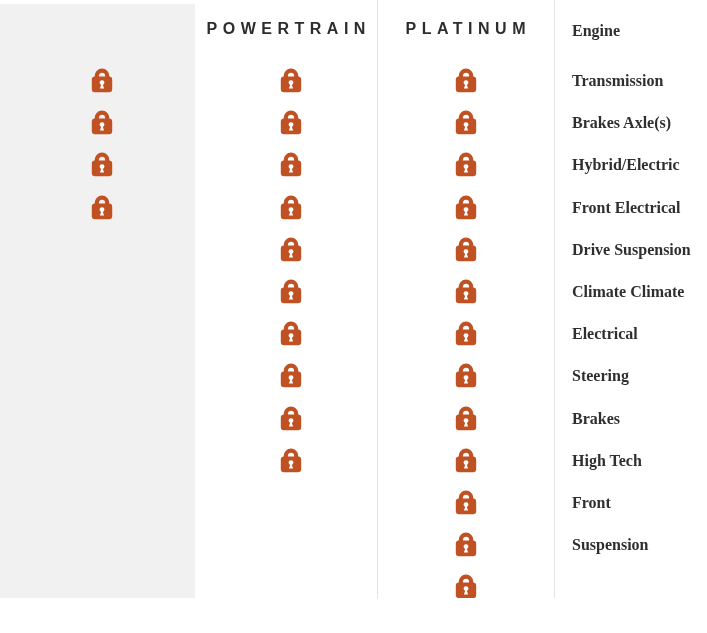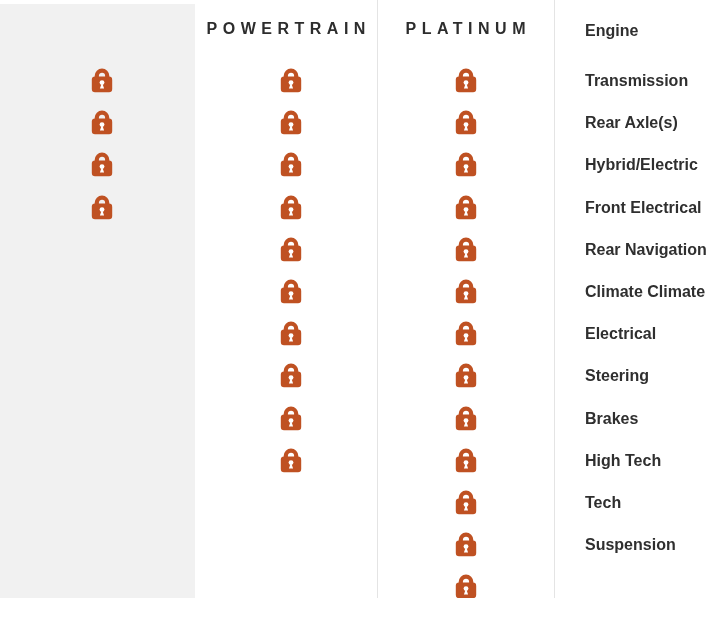--- a/index.html
+++ b/index.html
@@ -44,27 +44,28 @@
   .cell.header {
     font-size: 16px;
     font-weight: bold;
     letter-spacing: 5.5px;
     margin-right: -5.5px;
     color: var(--header-text, #2d2d2d);
     white-space: nowrap;
   }
   .cell.label {
     justify-content: flex-start;
-    padding-left: 31px;
+    padding-left: 18px;
     font-size: 16px;
     font-weight: bold;
     color: var(--label-text, #2f2f2f);
     position: relative;
     top: 2px;
     white-space: nowrap;
+    font-family: Liberation Serif, serif;
   }
   .lock {
     display: inline-block;
     width: 24px; height: 28px;
     color: var(--lock-color, #bf5122);
   }
   .lock svg { display: block; width: 24px; height: 28px; }
   .nudge-powertrain { position: relative; left: 4px; }
   .nudge-silver     { position: relative; left: 5px; }
   .nudge-platinum   { position: relative; left: 0px; }
@@ -131,21 +132,21 @@
         </div><div class="cell value">
           <span class="lock nudge-platinum">
             <svg viewBox="0 0 24 28" width="24" height="28" aria-hidden="true">
               <path d="M 6.8 13 V 10.8 a 5.2 5.2 0 0 1 10.4 0 V 13" fill="none" stroke="currentColor" stroke-width="4.2"></path>
               <rect x="1.8" y="11.6" width="20.4" height="15.6" rx="3.2" fill="currentColor"></rect>
               <circle cx="12" cy="17.6" r="2.4" fill="#ffffff"></circle>
               <path d="M 12 17.5 L 9.9 23.6 h 4.2 Z" fill="#ffffff"></path>
             </svg>
           </span>
         </div></div>
-      <div class="row"><div class="cell label">Rear Axle(s)</div><div class="cell value">
+      <div class="row"><div class="cell label">Brakes Axle(s)</div><div class="cell value">
           <span class="lock nudge-powertrain">
             <svg viewBox="0 0 24 28" width="24" height="28" aria-hidden="true">
               <path d="M 6.8 13 V 10.8 a 5.2 5.2 0 0 1 10.4 0 V 13" fill="none" stroke="currentColor" stroke-width="4.2"></path>
               <rect x="1.8" y="11.6" width="20.4" height="15.6" rx="3.2" fill="currentColor"></rect>
               <circle cx="12" cy="17.6" r="2.4" fill="#ffffff"></circle>
               <path d="M 12 17.5 L 9.9 23.6 h 4.2 Z" fill="#ffffff"></path>
             </svg>
           </span>
         </div><div class="cell value">
           <span class="lock nudge-silver">
@@ -206,21 +207,21 @@
         </div><div class="cell value">
           <span class="lock nudge-platinum">
             <svg viewBox="0 0 24 28" width="24" height="28" aria-hidden="true">
               <path d="M 6.8 13 V 10.8 a 5.2 5.2 0 0 1 10.4 0 V 13" fill="none" stroke="currentColor" stroke-width="4.2"></path>
               <rect x="1.8" y="11.6" width="20.4" height="15.6" rx="3.2" fill="currentColor"></rect>
               <circle cx="12" cy="17.6" r="2.4" fill="#ffffff"></circle>
               <path d="M 12 17.5 L 9.9 23.6 h 4.2 Z" fill="#ffffff"></path>
             </svg>
           </span>
         </div></div>
-      <div class="row"><div class="cell label">Rear Navigation</div><div class="cell value"></div><div class="cell value">
+      <div class="row"><div class="cell label">Drive Suspension</div><div class="cell value"></div><div class="cell value">
           <span class="lock nudge-silver">
             <svg viewBox="0 0 24 28" width="24" height="28" aria-hidden="true">
               <path d="M 6.8 13 V 10.8 a 5.2 5.2 0 0 1 10.4 0 V 13" fill="none" stroke="currentColor" stroke-width="4.2"></path>
               <rect x="1.8" y="11.6" width="20.4" height="15.6" rx="3.2" fill="currentColor"></rect>
               <circle cx="12" cy="17.6" r="2.4" fill="#ffffff"></circle>
               <path d="M 12 17.5 L 9.9 23.6 h 4.2 Z" fill="#ffffff"></path>
             </svg>
           </span>
         </div><div class="cell value">
           <span class="lock nudge-platinum">
@@ -311,21 +312,21 @@
       <div class="row"><div class="cell label">High Tech</div><div class="cell value"></div><div class="cell value"></div><div class="cell value">
           <span class="lock nudge-platinum">
             <svg viewBox="0 0 24 28" width="24" height="28" aria-hidden="true">
               <path d="M 6.8 13 V 10.8 a 5.2 5.2 0 0 1 10.4 0 V 13" fill="none" stroke="currentColor" stroke-width="4.2"></path>
               <rect x="1.8" y="11.6" width="20.4" height="15.6" rx="3.2" fill="currentColor"></rect>
               <circle cx="12" cy="17.6" r="2.4" fill="#ffffff"></circle>
               <path d="M 12 17.5 L 9.9 23.6 h 4.2 Z" fill="#ffffff"></path>
             </svg>
           </span>
         </div></div>
-      <div class="row"><div class="cell label">Tech</div><div class="cell value"></div><div class="cell value"></div><div class="cell value">
+      <div class="row"><div class="cell label">Front</div><div class="cell value"></div><div class="cell value"></div><div class="cell value">
           <span class="lock nudge-platinum">
             <svg viewBox="0 0 24 28" width="24" height="28" aria-hidden="true">
               <path d="M 6.8 13 V 10.8 a 5.2 5.2 0 0 1 10.4 0 V 13" fill="none" stroke="currentColor" stroke-width="4.2"></path>
               <rect x="1.8" y="11.6" width="20.4" height="15.6" rx="3.2" fill="currentColor"></rect>
               <circle cx="12" cy="17.6" r="2.4" fill="#ffffff"></circle>
               <path d="M 12 17.5 L 9.9 23.6 h 4.2 Z" fill="#ffffff"></path>
             </svg>
           </span>
         </div></div>
       <div class="row"><div class="cell label">Suspension</div><div class="cell value"></div><div class="cell value"></div><div class="cell value">

